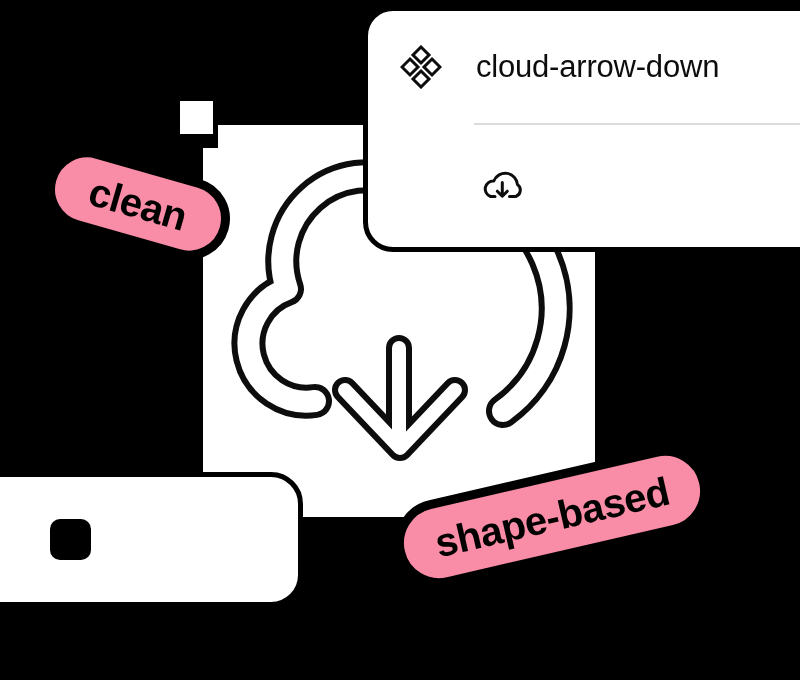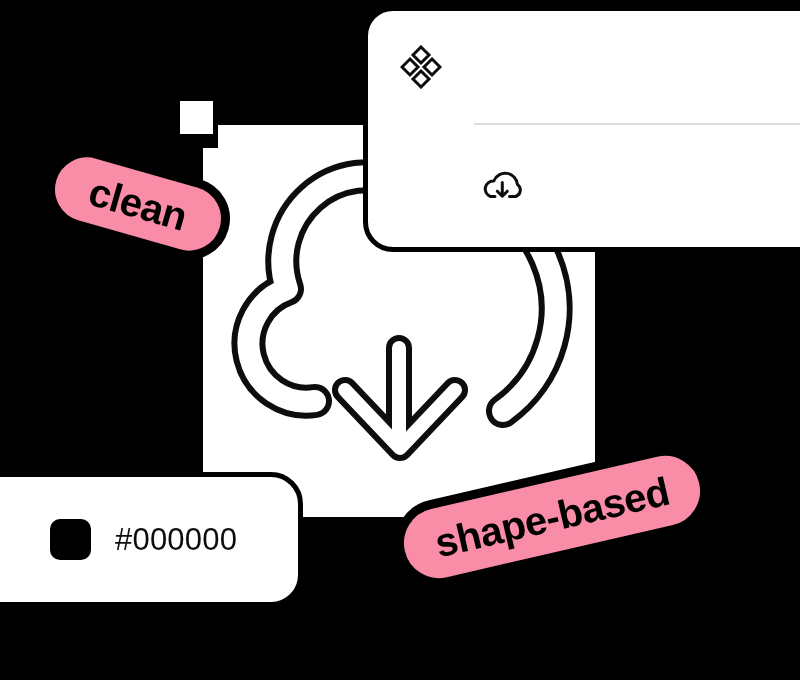--- a/index.html
+++ b/index.html
@@ -77,38 +77,38 @@
     <path class="icon-black" d="M 112,276 A 58,58 0 0 1 84,164 A 85,85 0 0 1 202,60 A 126,126 0 0 1 300,286"></path>
     <path class="arrow-black" d="M 196,223 L 196,310 M 142,265 L 197,323 L 252,265"></path>
     <path class="icon-white" d="M 112,276 A 58,58 0 0 1 84,164 A 85,85 0 0 1 202,60 A 126,126 0 0 1 300,286"></path>
     <path class="arrow-white" d="M 196,223 L 196,310 M 142,265 L 197,323 L 252,265"></path>
   </svg>
   <div class="corner-notch"></div>
   <div class="accent-square"></div>
 
   <div class="color-card">
     <div class="color-swatch"></div>
-    <div class="color-label">#000000</div>
   </div>
 
   <div class="badge badge-clean">
     <span>clean</span>
   </div>
   <div class="badge badge-shape">
     <span>shape-based</span>
   </div>
 
   <div class="icon-card">
     <div class="row row-1">
       <svg class="row-icon" viewBox="0 0 42 44" aria-hidden="true">
         <path class="mini-diamond" d="M21 2 L29 10 L21 18 L13 10 Z"></path>
         <path class="mini-diamond" d="M10 14 L18 22 L10 30 L2 22 Z"></path>
         <path class="mini-diamond" d="M32 14 L40 22 L32 30 L24 22 Z"></path>
         <path class="mini-diamond" d="M21 26 L29 34 L21 42 L13 34 Z"></path>
       </svg>
+      <span class="row-label">cloud-arrow-down</span>
     </div>
     <div class="card-divider"></div>
     <div class="row row-2">
       <svg class="row-icon" viewBox="0 0 44 36" aria-hidden="true">
         <path class="mini-icon" d="M 15,30.5 H 10.5 A 8,8 0 0 1 13.8,15 A 12.3,12.3 0 0 1 37.5,18.6 A 6.8,6.8 0 0 1 35.8,30.5 H 29.5"></path>
         <path class="mini-icon" d="M 22.3,16.5 V 30 M 17.3,25.2 L 22.3,30.2 L 27.3,25.2"></path>
       </svg>
     </div>
   </div>
 

